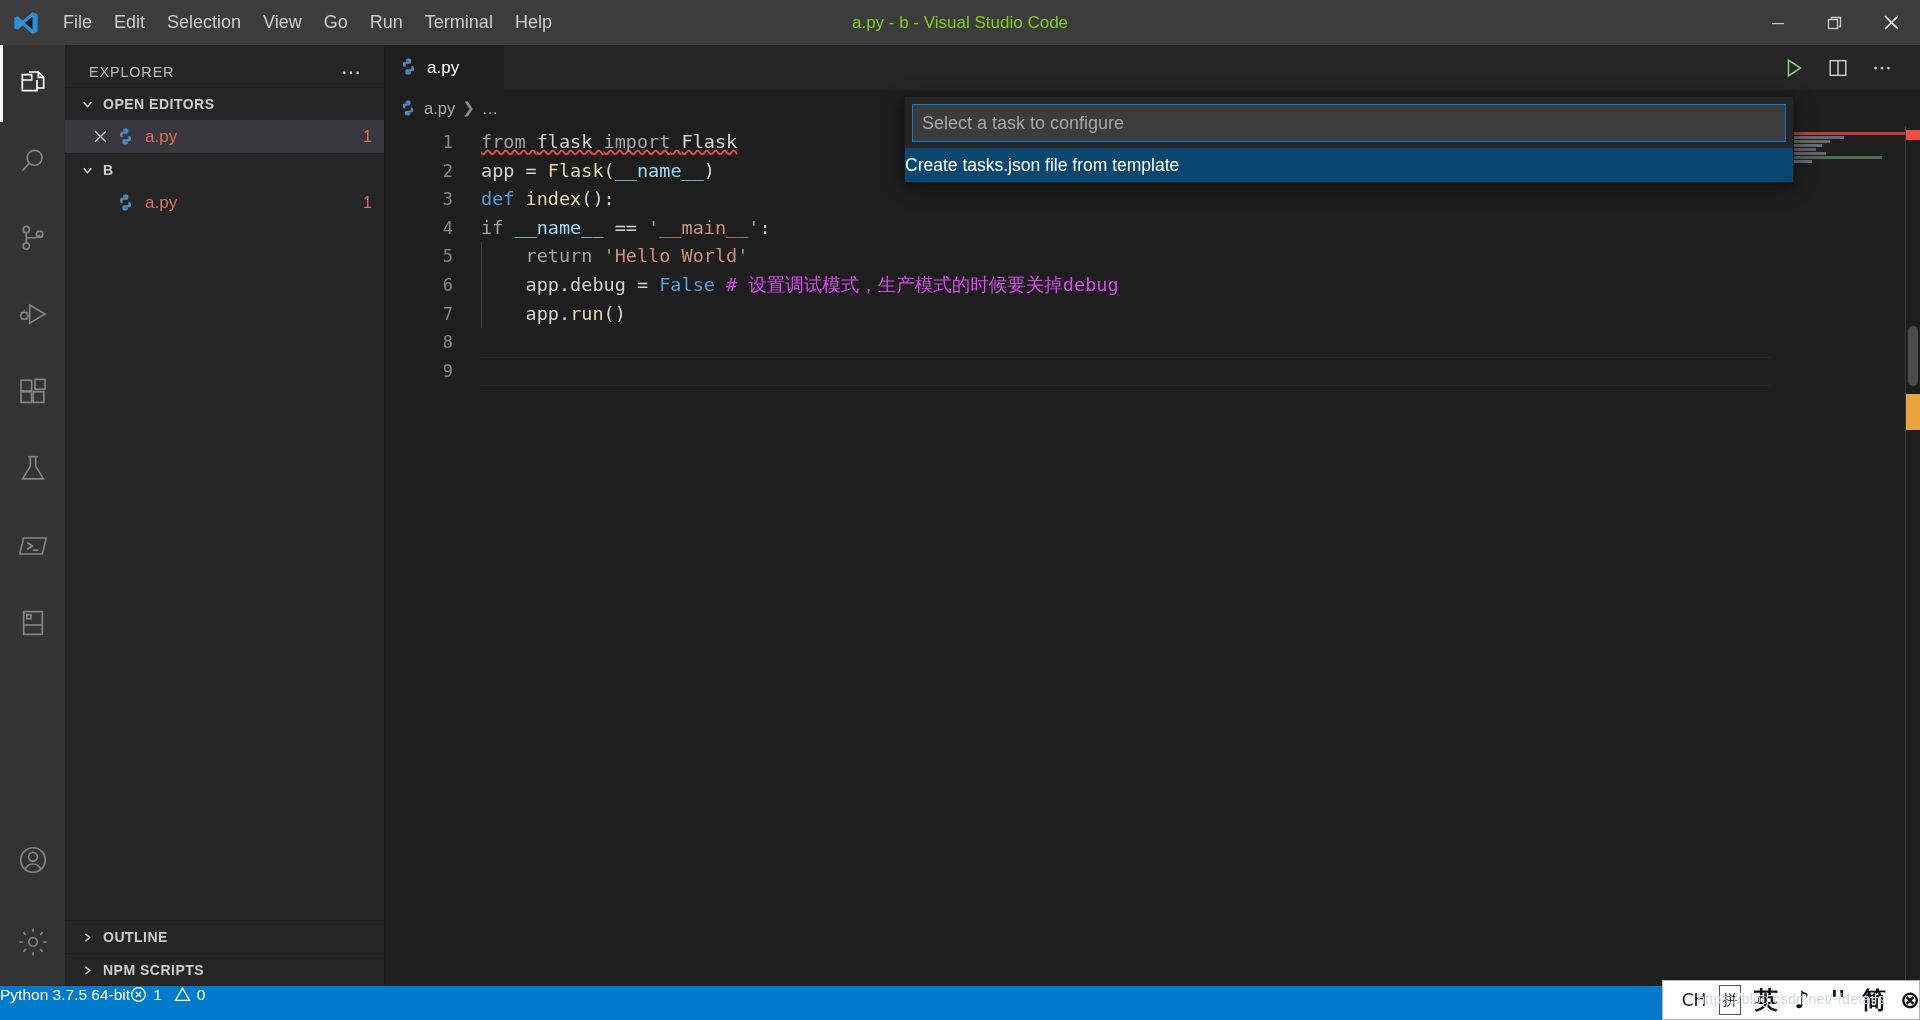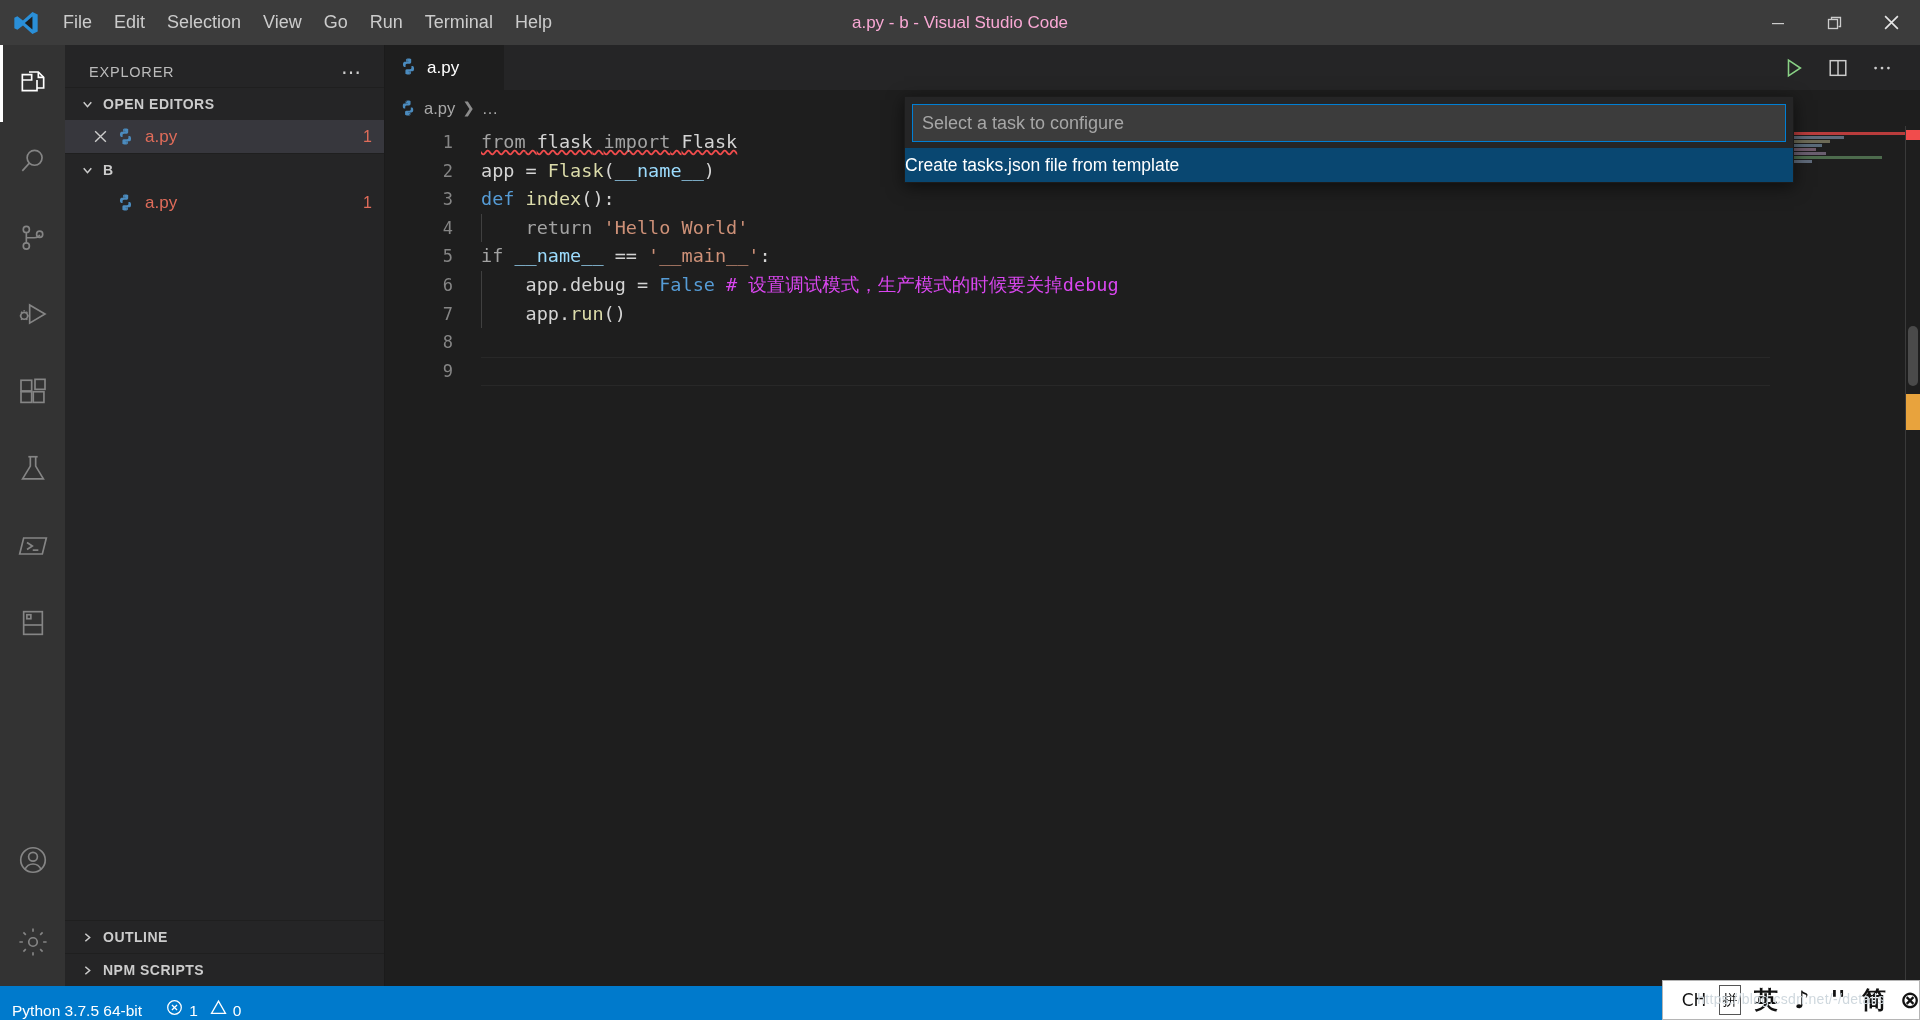--- a/index.html
+++ b/index.html
@@ -17,21 +17,21 @@
     flex:0 0 45px; position:relative; user-select:none;
   }
   .vs-logo{ width:52px; height:45px; display:flex; align-items:center; justify-content:center; }
   .menus{ display:flex; align-items:center; height:45px; }
   .menu-item{
     padding:0 11px; height:45px; line-height:45px; font-size:18px; color:#cccccc;
     white-space:nowrap;
   }
   .title-center{
     position:absolute; left:0; right:0; top:0; height:45px; line-height:45px;
-    text-align:center; font-size:17px; color:#f9a8d4; pointer-events:none;
+    text-align:center; font-size:17px; color:#84cc16; pointer-events:none;
   }
   .winbtns{ margin-left:auto; display:flex; height:45px; }
   .winbtn{ width:57px; height:45px; display:flex; align-items:center; justify-content:center; }
 
   
   .body{ flex:1; display:flex; min-height:0; position:relative; }
 
   
   .activitybar{
     width:65px; background:#333333; display:flex; flex-direction:column;
@@ -143,21 +143,21 @@
     background:#094771; color:#ffffff; font-size:17.5px;
   }
 
   
   .statusbar{
     height:34px; flex:0 0 34px; background:#007acc; color:#ffffff;
     display:flex; align-items:center; font-size:15.5px; position:relative;
   }
   .sb-left{ display:flex; align-items:center; }
   .sb-right{ margin-left:auto; display:flex; align-items:center; }
-  .sb-item{ padding:0 12px; height:34px; display:flex; align-items:flex-end; gap:6px; white-space:nowrap; }
+  .sb-item{ padding:0 0; height:34px; display:flex; align-items:flex-start; gap:6px; white-space:nowrap; }
 
   
   .imebar{
     position:absolute; right:0px; bottom:0px; width:258px; height:40px;
     background:#ffffff; border:1px solid #b5b5b5; display:flex; align-items:center;
     gap:14px; padding:0 6px; z-index:60; color:#111111;
   }
   .ime-grip{ width:6px; height:26px;
     background:repeating-linear-gradient(to bottom,#9a9a9a 0 2px,transparent 2px 4px); }
   .ime-item{ font-size:17px; display:flex; align-items:center; justify-content:center;
@@ -416,22 +416,22 @@
             <div>5</div>
             <div>6</div>
             <div>7</div>
             <div>8</div>
             <div>9</div>
           </div>
         <div class="codelines" id="codelines">
             <div class="line"><span class="k squiggle">from</span><span class="plain squiggle"> </span><span class="plain squiggle">flask</span><span class="plain squiggle"> </span><span class="k squiggle">import</span><span class="plain squiggle"> </span><span class="plain squiggle">Flask</span></div>
             <div class="line"><span class="plain">app </span><span class="op">= </span><span class="fn">Flask</span><span class="plain">(</span><span class="var">__name__</span><span class="plain">)</span></div>
             <div class="line"><span class="kw2">def </span><span class="fn">index</span><span class="plain">():</span></div>
+            <div class="line"><span class="k">if </span><span class="var">__name__</span><span class="op"> == </span><span class="str">'__main__'</span><span class="plain">:</span></div>
             <div class="line"><span class="plain">    </span><span class="k">return </span><span class="str">'Hello World'</span><div class="indent-guide" style="left: 0px;"></div></div>
-            <div class="line"><span class="k">if </span><span class="var">__name__</span><span class="op"> == </span><span class="str">'__main__'</span><span class="plain">:</span></div>
             <div class="line"><span class="plain">    </span><span class="plain">app</span><span class="plain">.debug </span><span class="op">= </span><span class="kw2">False</span><span class="plain"> </span><span class="cmt"># 设置调试模式，生产模式的时候要关掉debug</span><div class="indent-guide" style="left: 0px;"></div></div>
             <div class="line"><span class="plain">    </span><span class="plain">app</span><span class="plain">.</span><span class="fn">run</span><span class="plain">()</span><div class="indent-guide" style="left: 0px;"></div></div>
             <div class="line"><span class="plain"></span></div>
           </div>
 
         <div class="cursorline" style="top:231px; left:96px; right:150px;"></div>
 
         <div class="minimap">
           <div class="mm-errbar" style="top:6px;"></div>
           <div class="mm-line" style="top:10px;width:58px;background:#5f6a7a;"></div>

